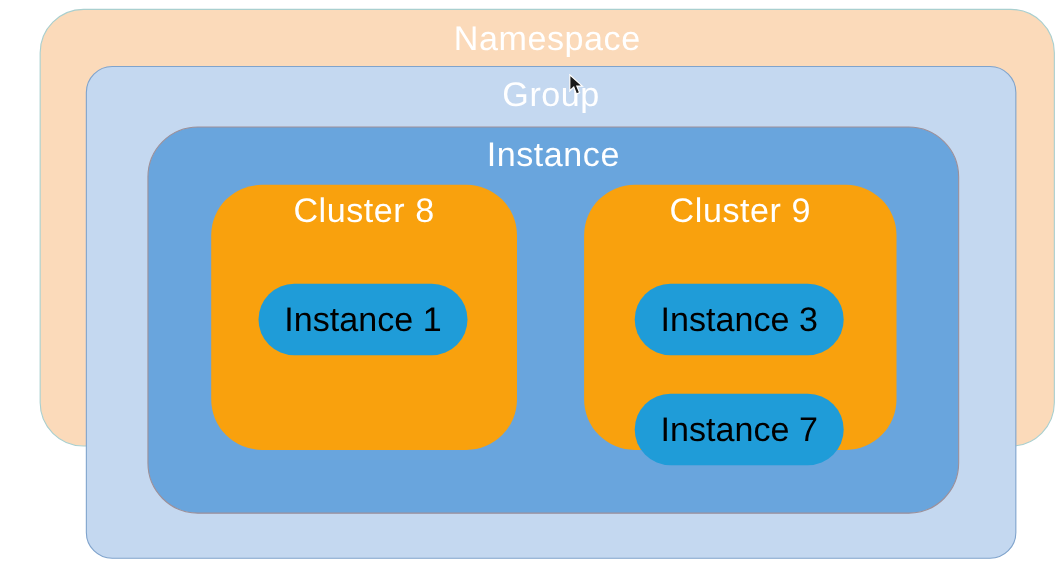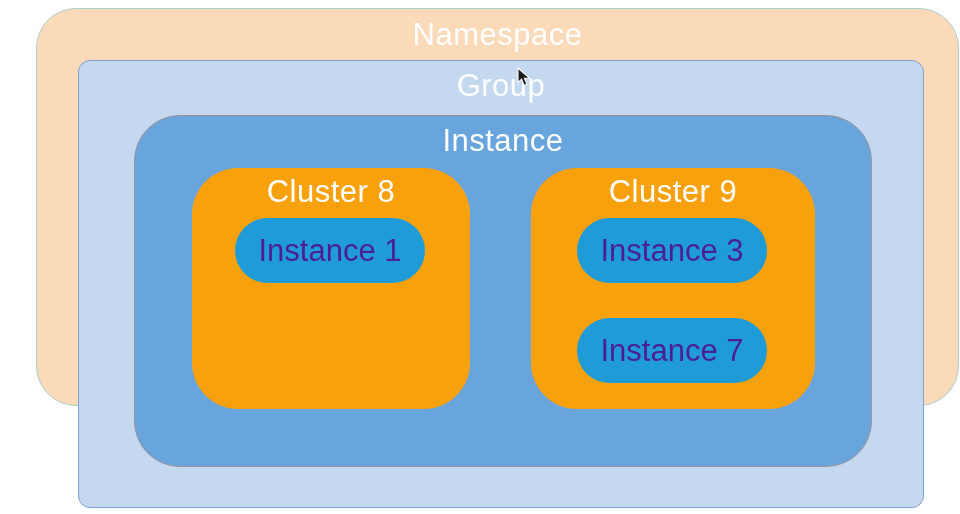--- a/index.html
+++ b/index.html
@@ -17,21 +17,21 @@
 
   #namespace-box{
     position:absolute;left:36px;top:8px;width:923px;height:398px;
     background:#fbdaba;border:1.5px solid #a9cfcf;border-radius:40px;
     box-sizing:border-box;
   }
   #namespace-label{top:9px;}
 
   #group-box{
     position:absolute;left:41px;top:51px;width:846px;height:448px;
-    background:#c4d8f0;border:1.5px solid #7fa3cc;border-radius:12px;
+    background:#c4d8f0;border:1.5px solid #7fa3cc;border-radius:24px;
     box-sizing:border-box;
   }
   #group-label{top:8px;}
 
   #service-box{
     position:absolute;left:55px;top:54px;width:738px;height:352px;
     background:#69a5dd;border:1.5px solid #9d9099;border-radius:46px;
     box-sizing:border-box;
   }
   #service-label{top:8px;}
@@ -41,21 +41,21 @@
     background:#f9a10d;border-radius:46px;box-sizing:border-box;
   }
   #cluster-1{left:57px;}
   #cluster-2{left:396px;width:284px;}
   .cluster-label{top:7px;}
 
   .instance-pill{
     position:absolute;left:43px;width:190px;height:65px;
     background:#1f9cd8;border-radius:33px;
     display:flex;align-items:center;justify-content:center;
-    color:#4c1d95;font-size:31px;white-space:nowrap;
+    color:#000000;font-size:31px;white-space:nowrap;margin-top:40px;
   }
   #cluster-2 .instance-pill{left:46px;}
   .instance-1{top:50px;}
   .instance-2{top:150px;}
 
   #cursor{
     position:absolute;left:517px;top:67px;width:14px;height:20px;
     pointer-events:none;
   }
 </style>

